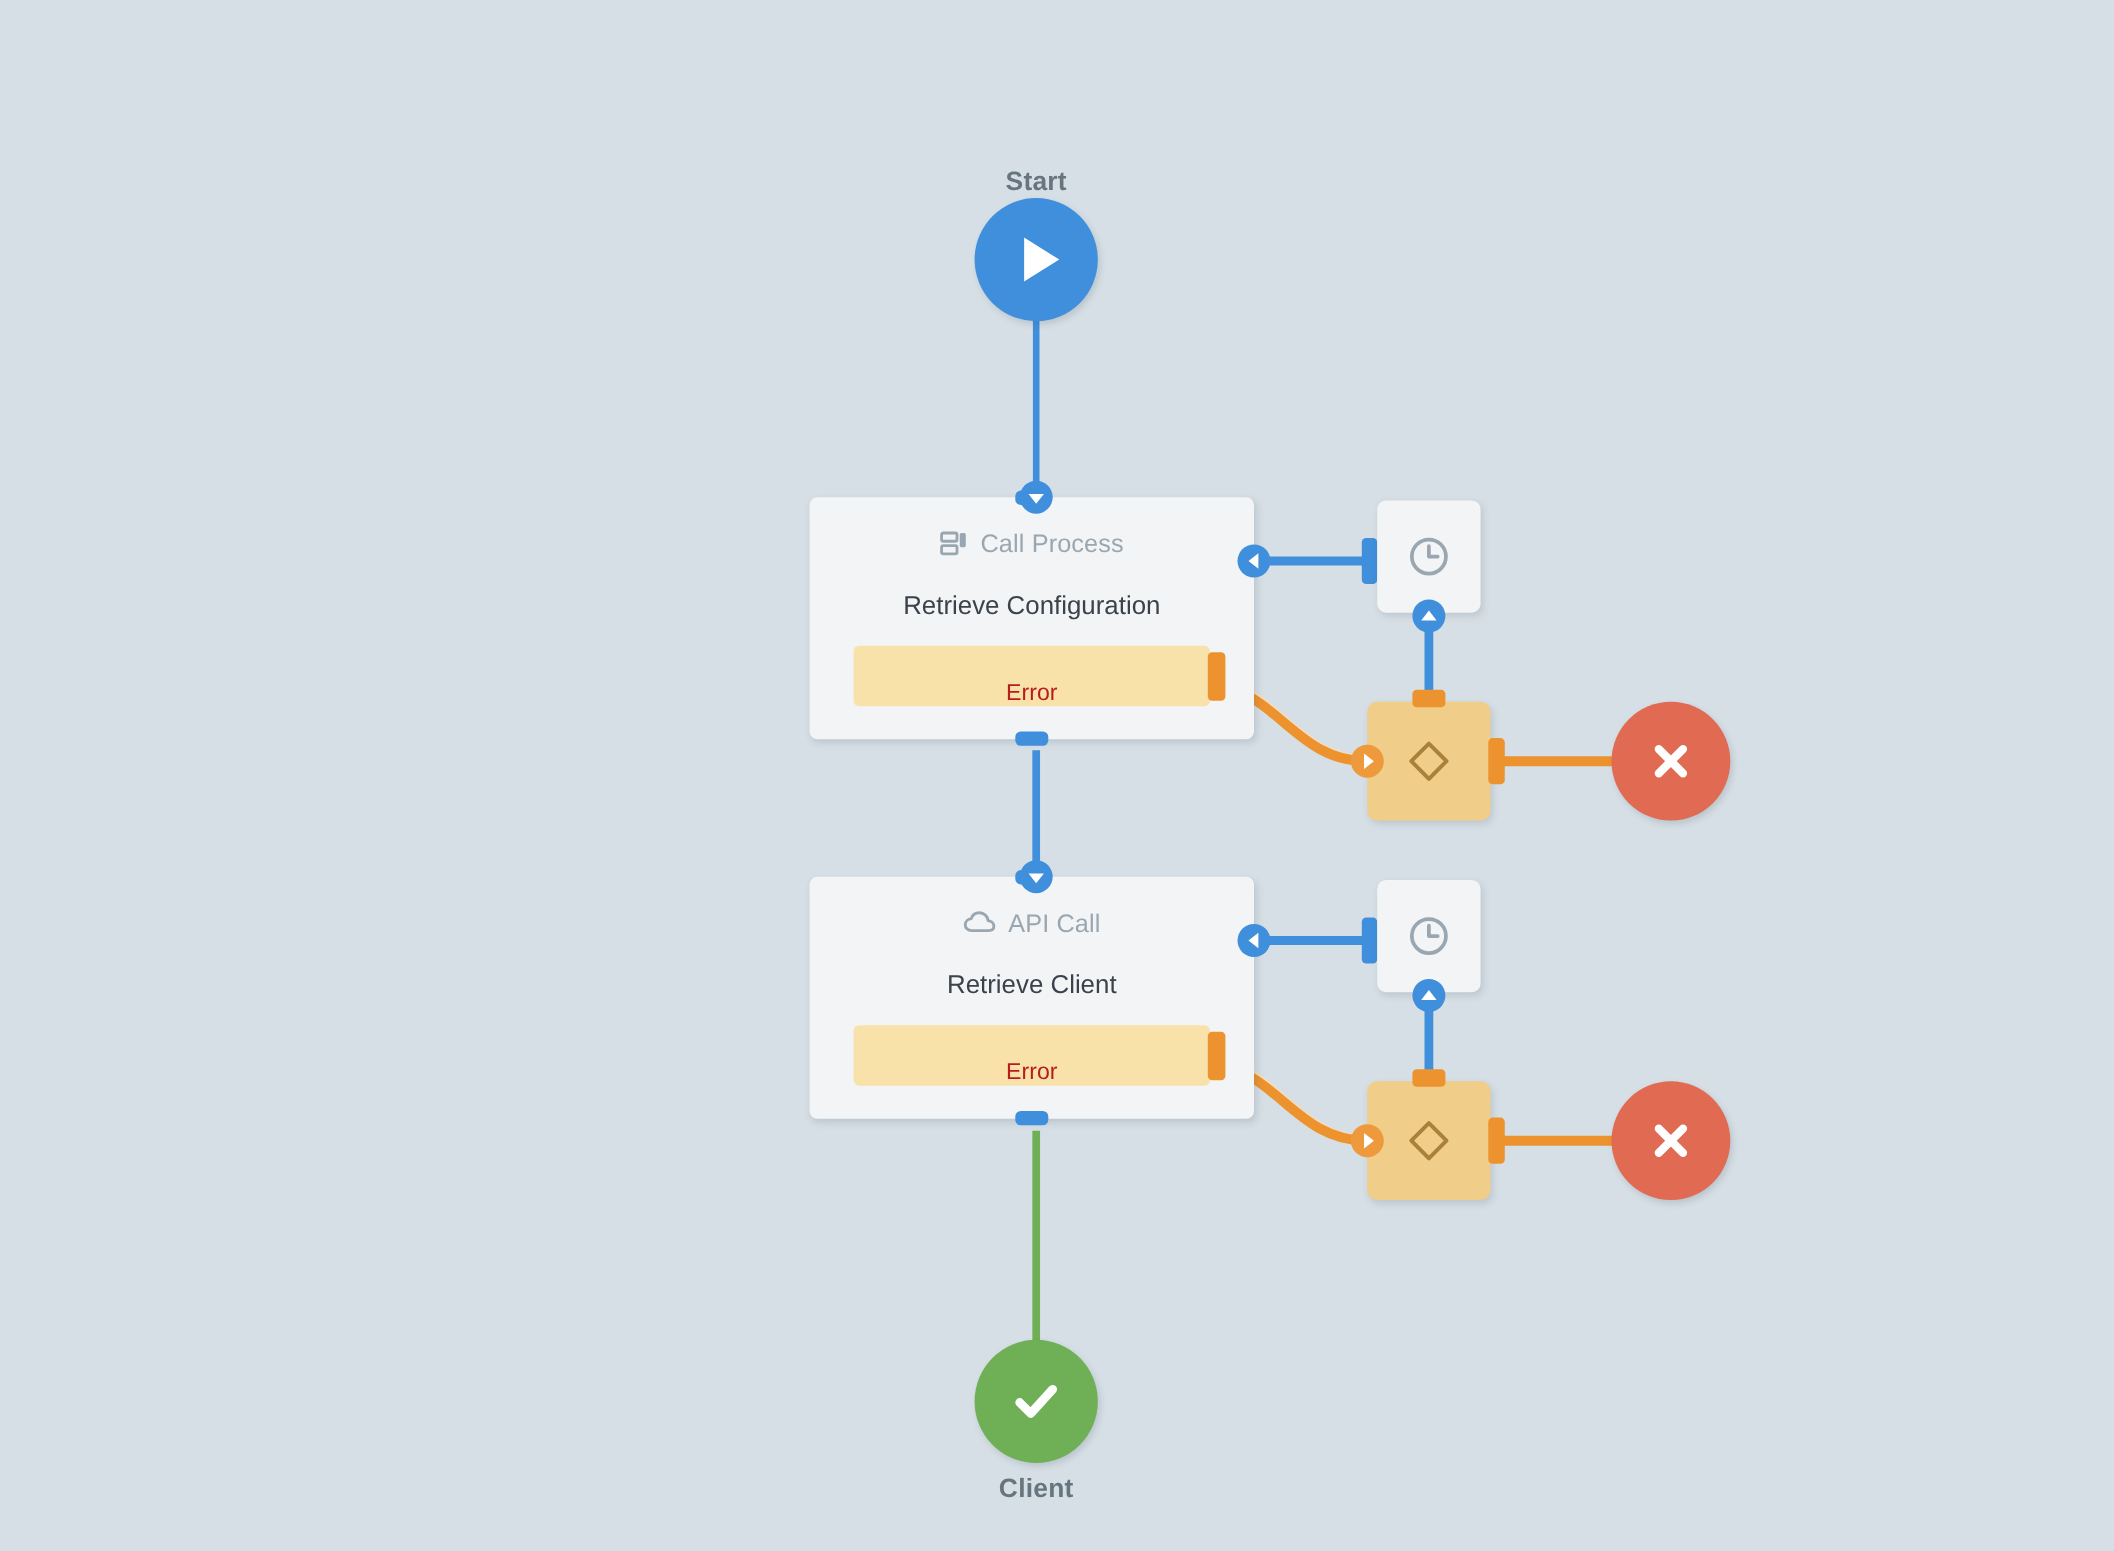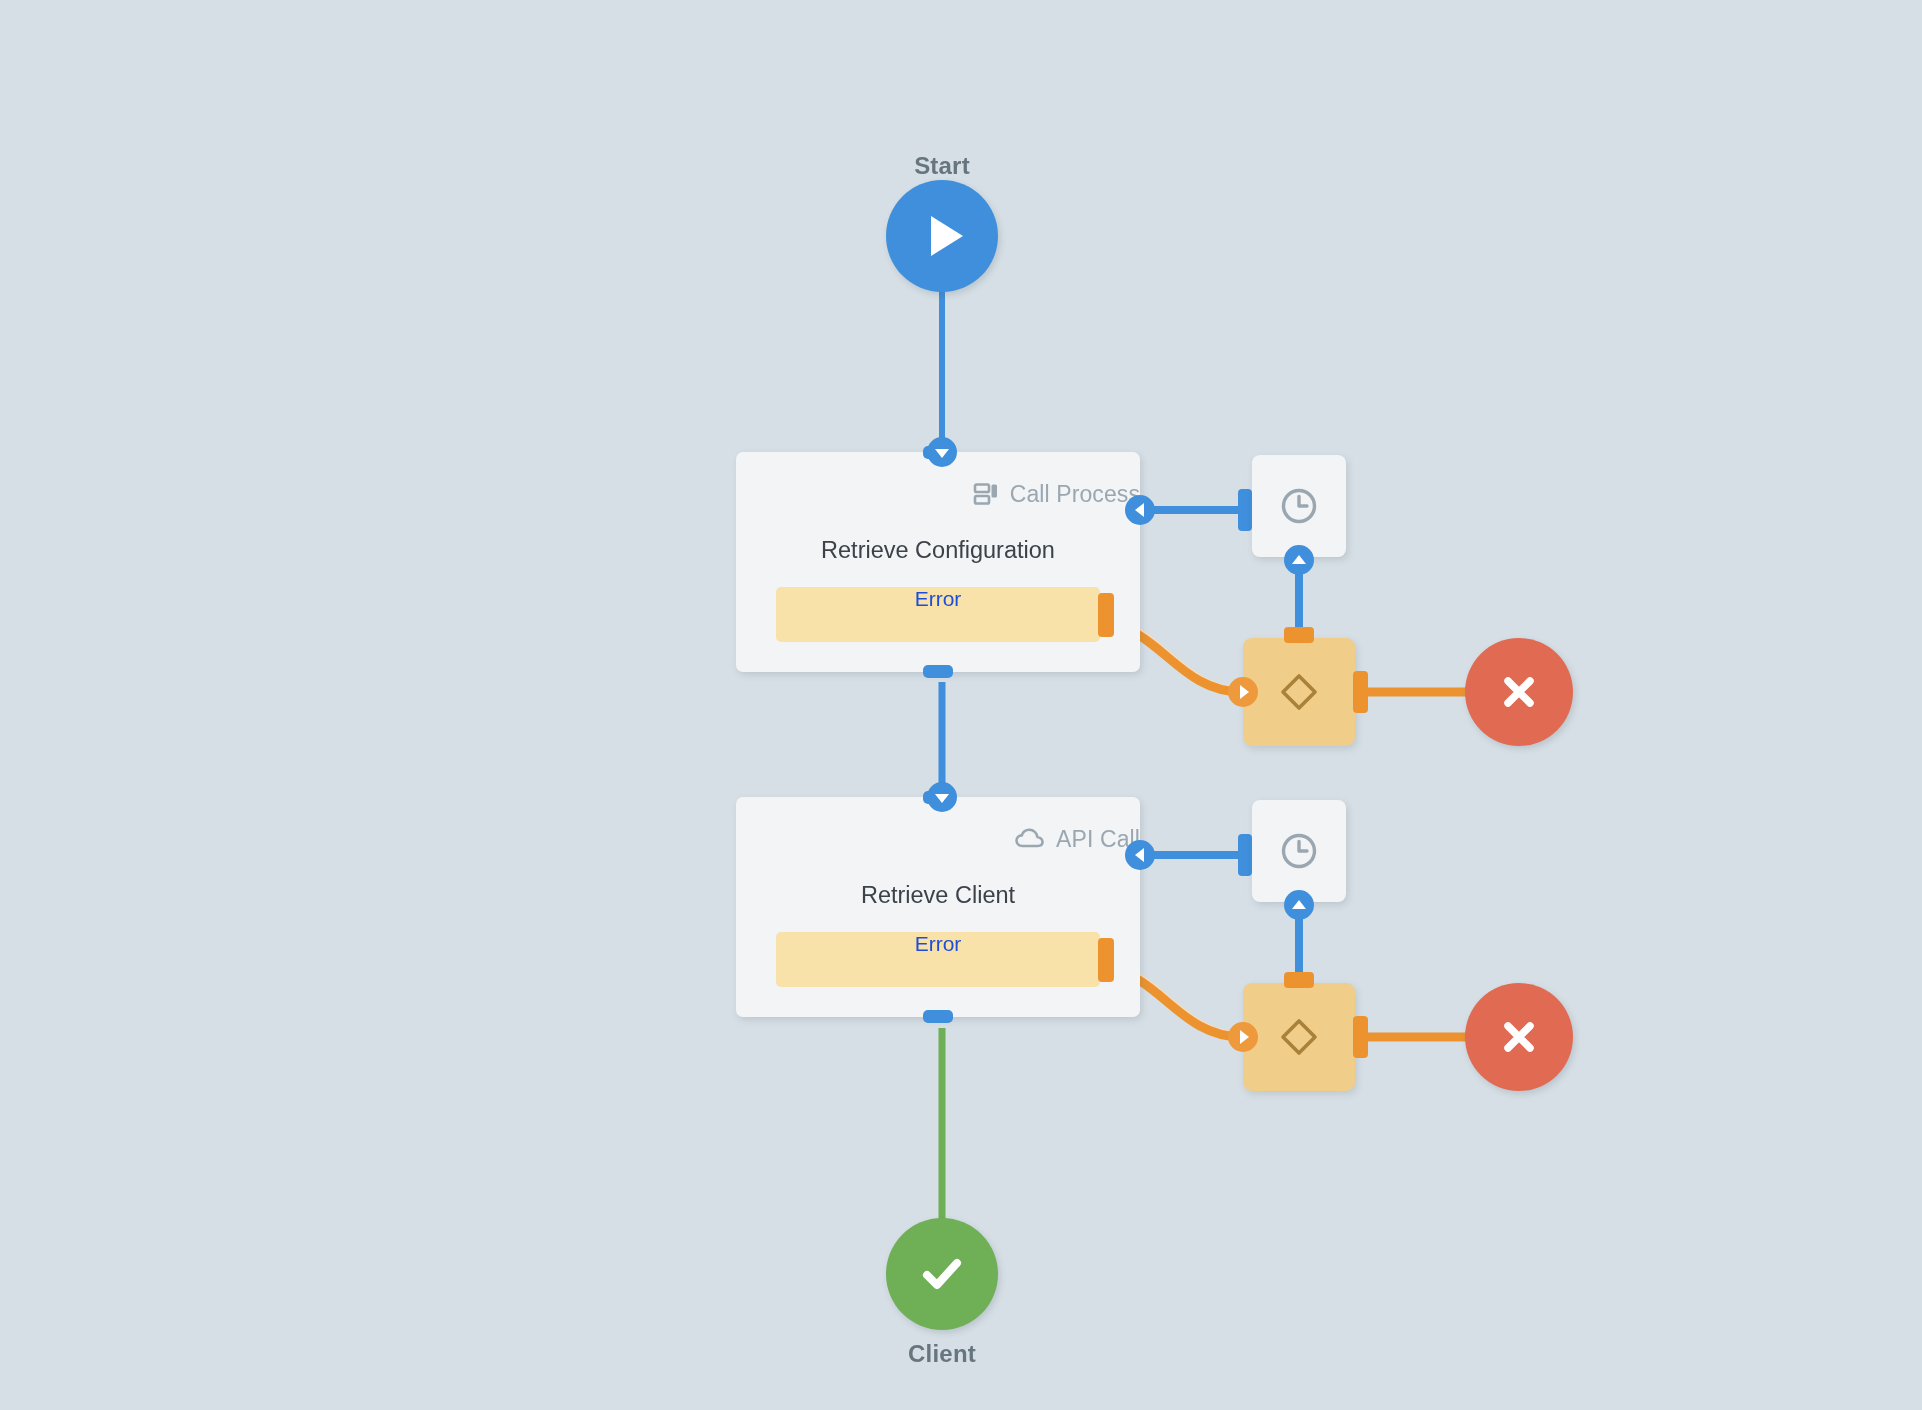--- a/index.html
+++ b/index.html
@@ -54,21 +54,21 @@
   .card {
     position: absolute;
     width: 404px;
     background: #f2f4f6;
     border-radius: 7px;
     box-shadow: 2px 3px 7px rgba(60,80,95,0.16);
   }
   .card-head {
     display: flex;
     align-items: center;
-    justify-content: flex-end;
+    justify-content: center;
     gap: 11px;
     padding-top: 27px;
     height: 30px;
   }
   .card-head-label {
     font-size: 23px;
     color: #9aa7b1;
     letter-spacing: 0.1px;
   }
   .card-title {
@@ -77,24 +77,24 @@
     color: #3b4249;
     margin-top: 28px;
   }
   .card-error {
     position: relative;
     margin: 23px 40px 30px 40px;
     height: 55px;
     background: #f8e2a9;
     border-radius: 5px;
     display: flex;
-    align-items: flex-start;
+    align-items: flex-end;
     justify-content: center;
     font-size: 21px;
-    color: #1d4ed8;
+    color: #b91c1c;
   }
   
   .tab-orange-out {
     position: absolute;
     right: -14px;
     top: 50%;
     transform: translateY(-50%);
     width: 16px;
     height: 44px;
     background: #ec932f;

